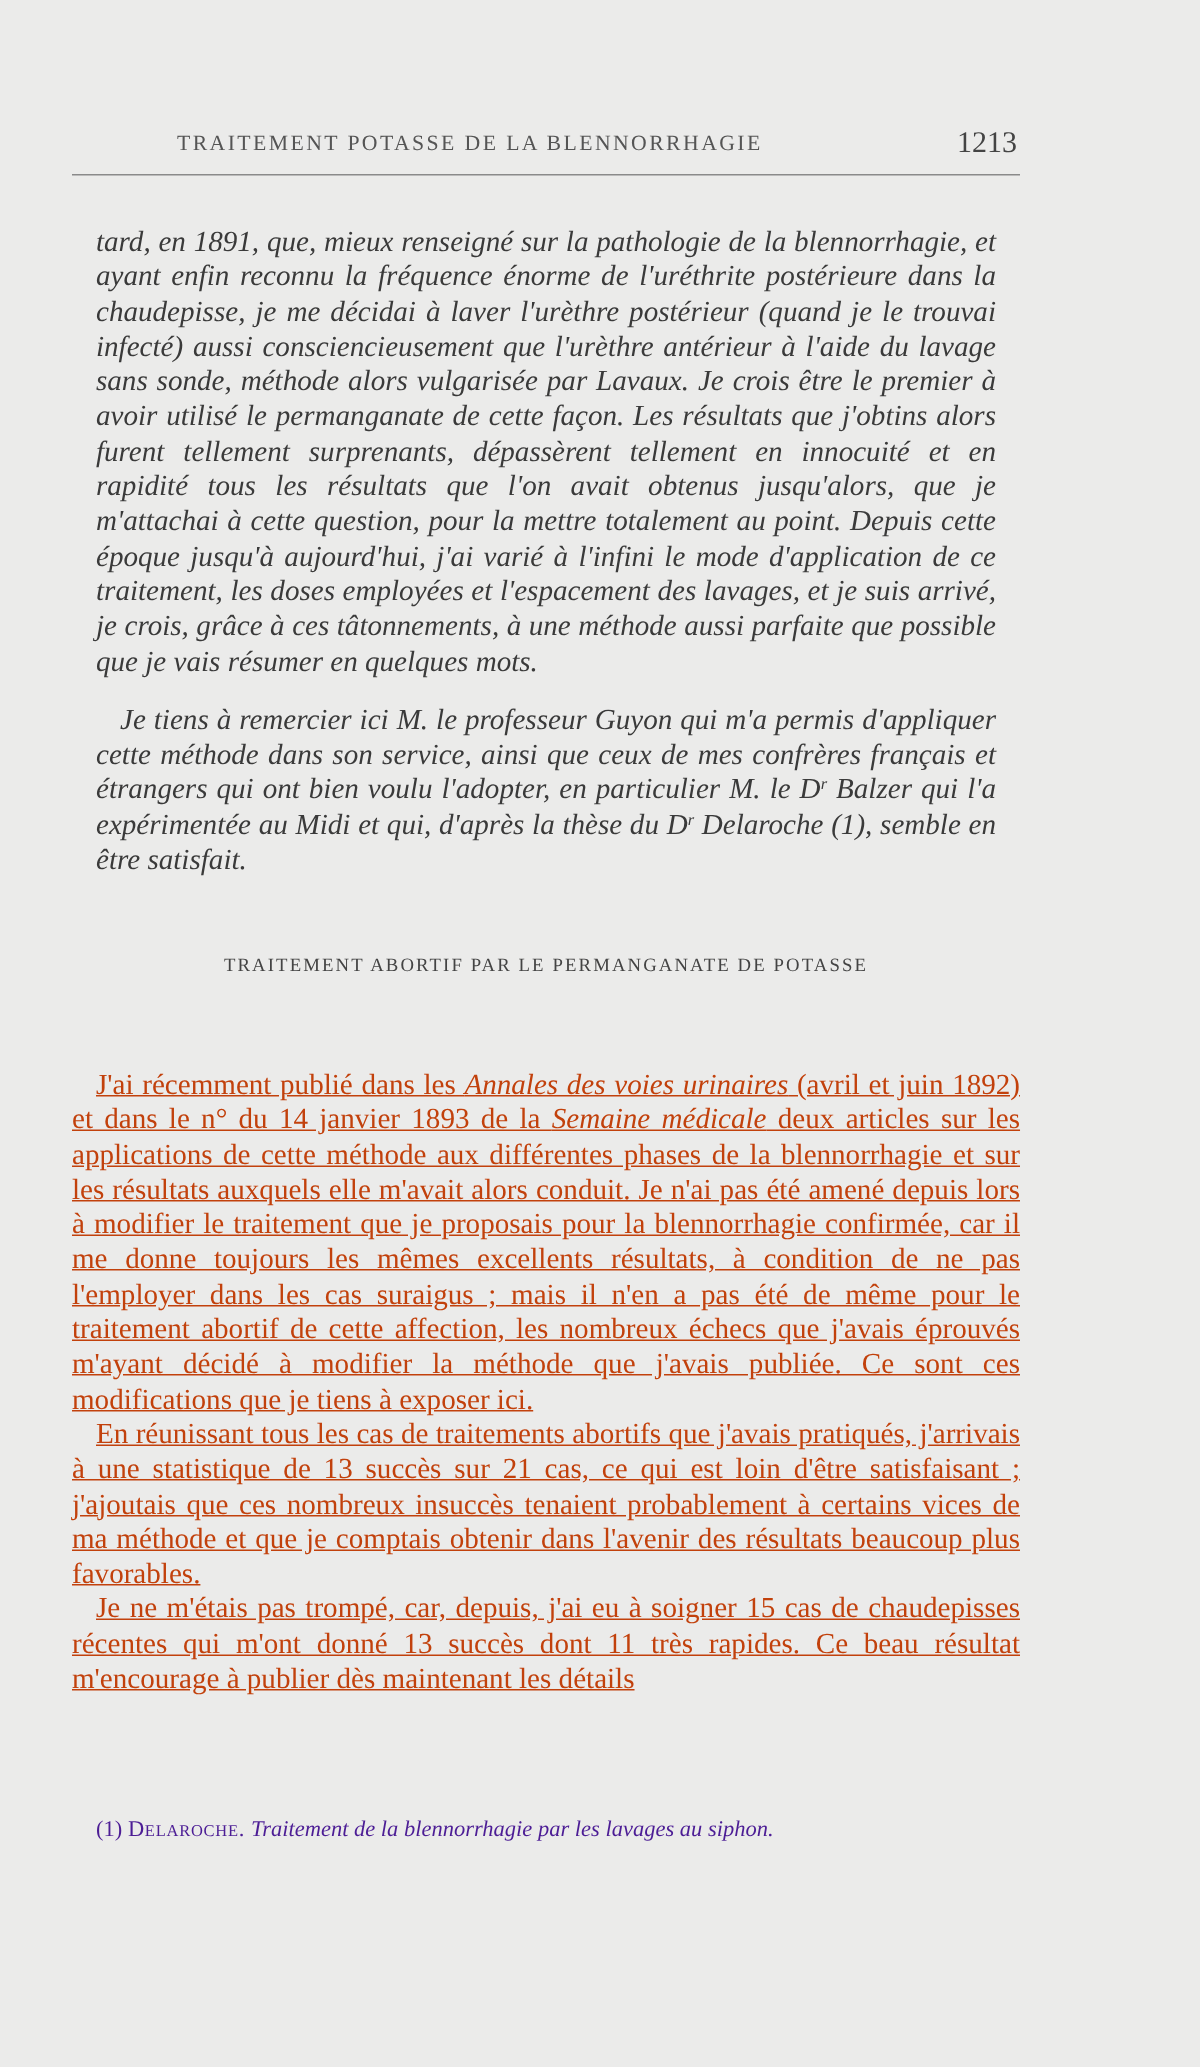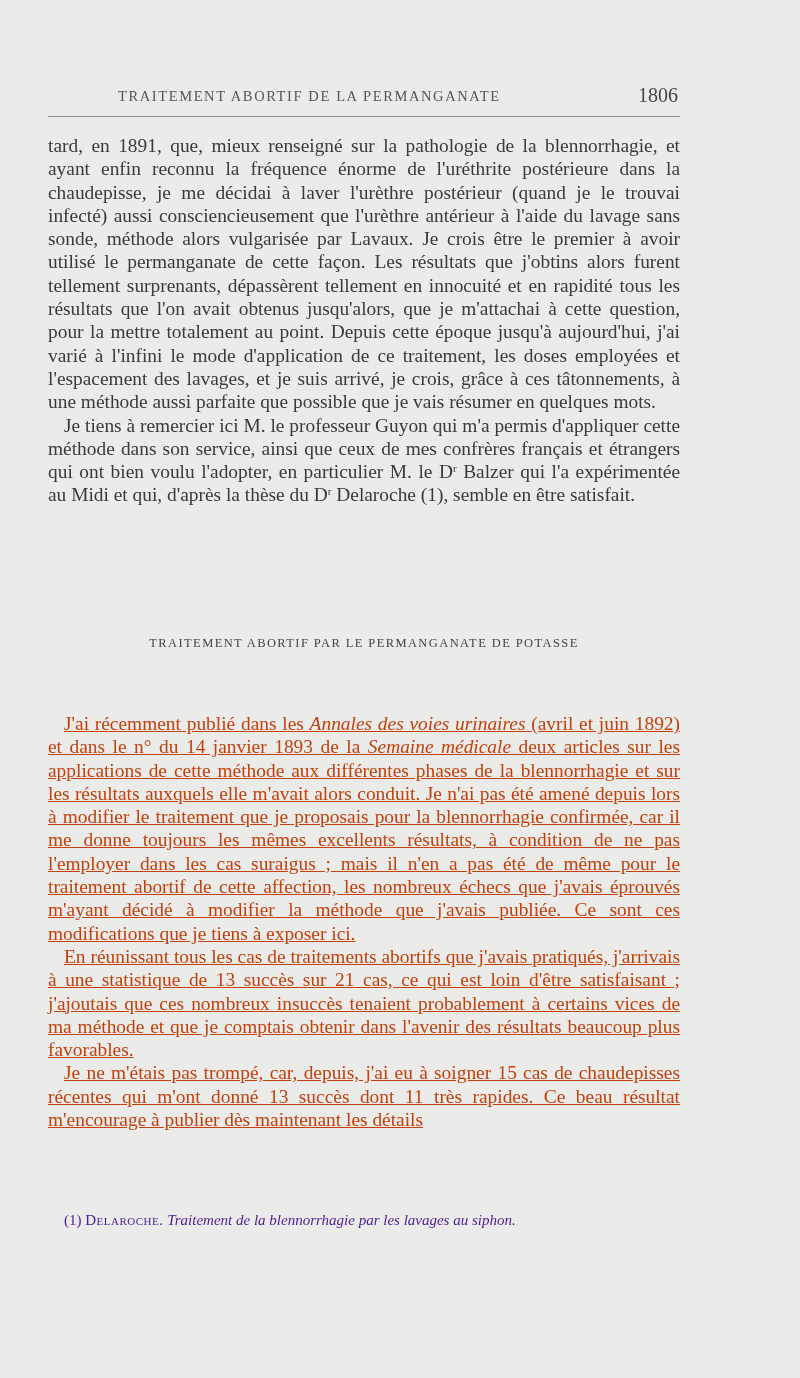--- a/index.html
+++ b/index.html
@@ -35,21 +35,21 @@
     position: absolute; left: 0; right: 0; top: 32px;
     border-top: 1px solid #8a8a8a;
   }
   .body-text {
     position: absolute; top: 50px; left: 0; width: 632px;
     font-family: "Liberation Serif", serif;
     font-size: 19.4px; line-height: 23.3px;
     text-align: justify;
     color: #3a3a3a;
   }
-  .body-text p { margin: 0; text-indent: 0; }
+  .body-text p { margin: 16px; text-indent: 0; font-style: italic; }
   .body-text p.indent { text-indent: 16px; }
   .section-heading {
     position: absolute; left: 0; width: 632px; top: 552px;
     text-align: center;
     font-family: "Liberation Serif", serif;
     font-size: 12.5px; letter-spacing: 1.4px;
     color: #444;
   }
   .body-text-2 {
     position: absolute; top: 628px; left: 0; width: 632px;
@@ -71,22 +71,22 @@
   }
   .footnote .author { font-variant: small-caps; letter-spacing: 0.5px; }
   .footnote .ital { font-style: italic; }
   .footnote .line1 { padding-left: 16px; text-align: justify; }
 </style>
 </head>
 <body>
 
 <div class="page">
   <div class="running-head">
-    <span class="running-title">TRAITEMENT ABORTIF DE LA PERMANGANATE</span>
-    <span class="page-number">1806</span>
+    <span class="running-title">TRAITEMENT POTASSE DE LA BLENNORRHAGIE</span>
+    <span class="page-number">1213</span>
     <div class="head-rule"></div>
   </div>
 
   <div class="body-text">
     <p>tard, en 1891, que, mieux renseigné sur la pathologie de la blennorrhagie, et ayant enfin reconnu la fréquence énorme de l'uréthrite postérieure dans la chaudepisse, je me décidai à laver l'urèthre postérieur (quand je le trouvai infecté) aussi consciencieusement que l'urèthre antérieur à l'aide du lavage sans sonde, méthode alors vulgarisée par Lavaux. Je crois être le premier à avoir utilisé le permanganate de cette façon. Les résultats que j'obtins alors furent tellement surprenants, dépassèrent tellement en innocuité et en rapidité tous les résultats que l'on avait obtenus jusqu'alors, que je m'attachai à cette question, pour la mettre totalement au point. Depuis cette époque jusqu'à aujourd'hui, j'ai varié à l'infini le mode d'application de ce traitement, les doses employées et l'espacement des lavages, et je suis arrivé, je crois, grâce à ces tâtonnements, à une méthode aussi parfaite que possible que je vais résumer en quelques mots.</p>
     <p class="indent"><span>Je tiens à remercier ici M. le professeur Guyon qui m'a permis d'appliquer cette méthode dans son service, ainsi que ceux de mes confrères français et étrangers qui ont bien voulu l'adopter, en particulier M. le D</span><sup>r</sup><span> Balzer qui l'a expérimentée au Midi et qui, d'après la thèse du D</span><sup>r</sup><span> Delaroche (1), semble en être satisfait.</span></p>
   </div>
 
   <div class="section-heading">TRAITEMENT ABORTIF PAR LE PERMANGANATE DE POTASSE</div>
 

